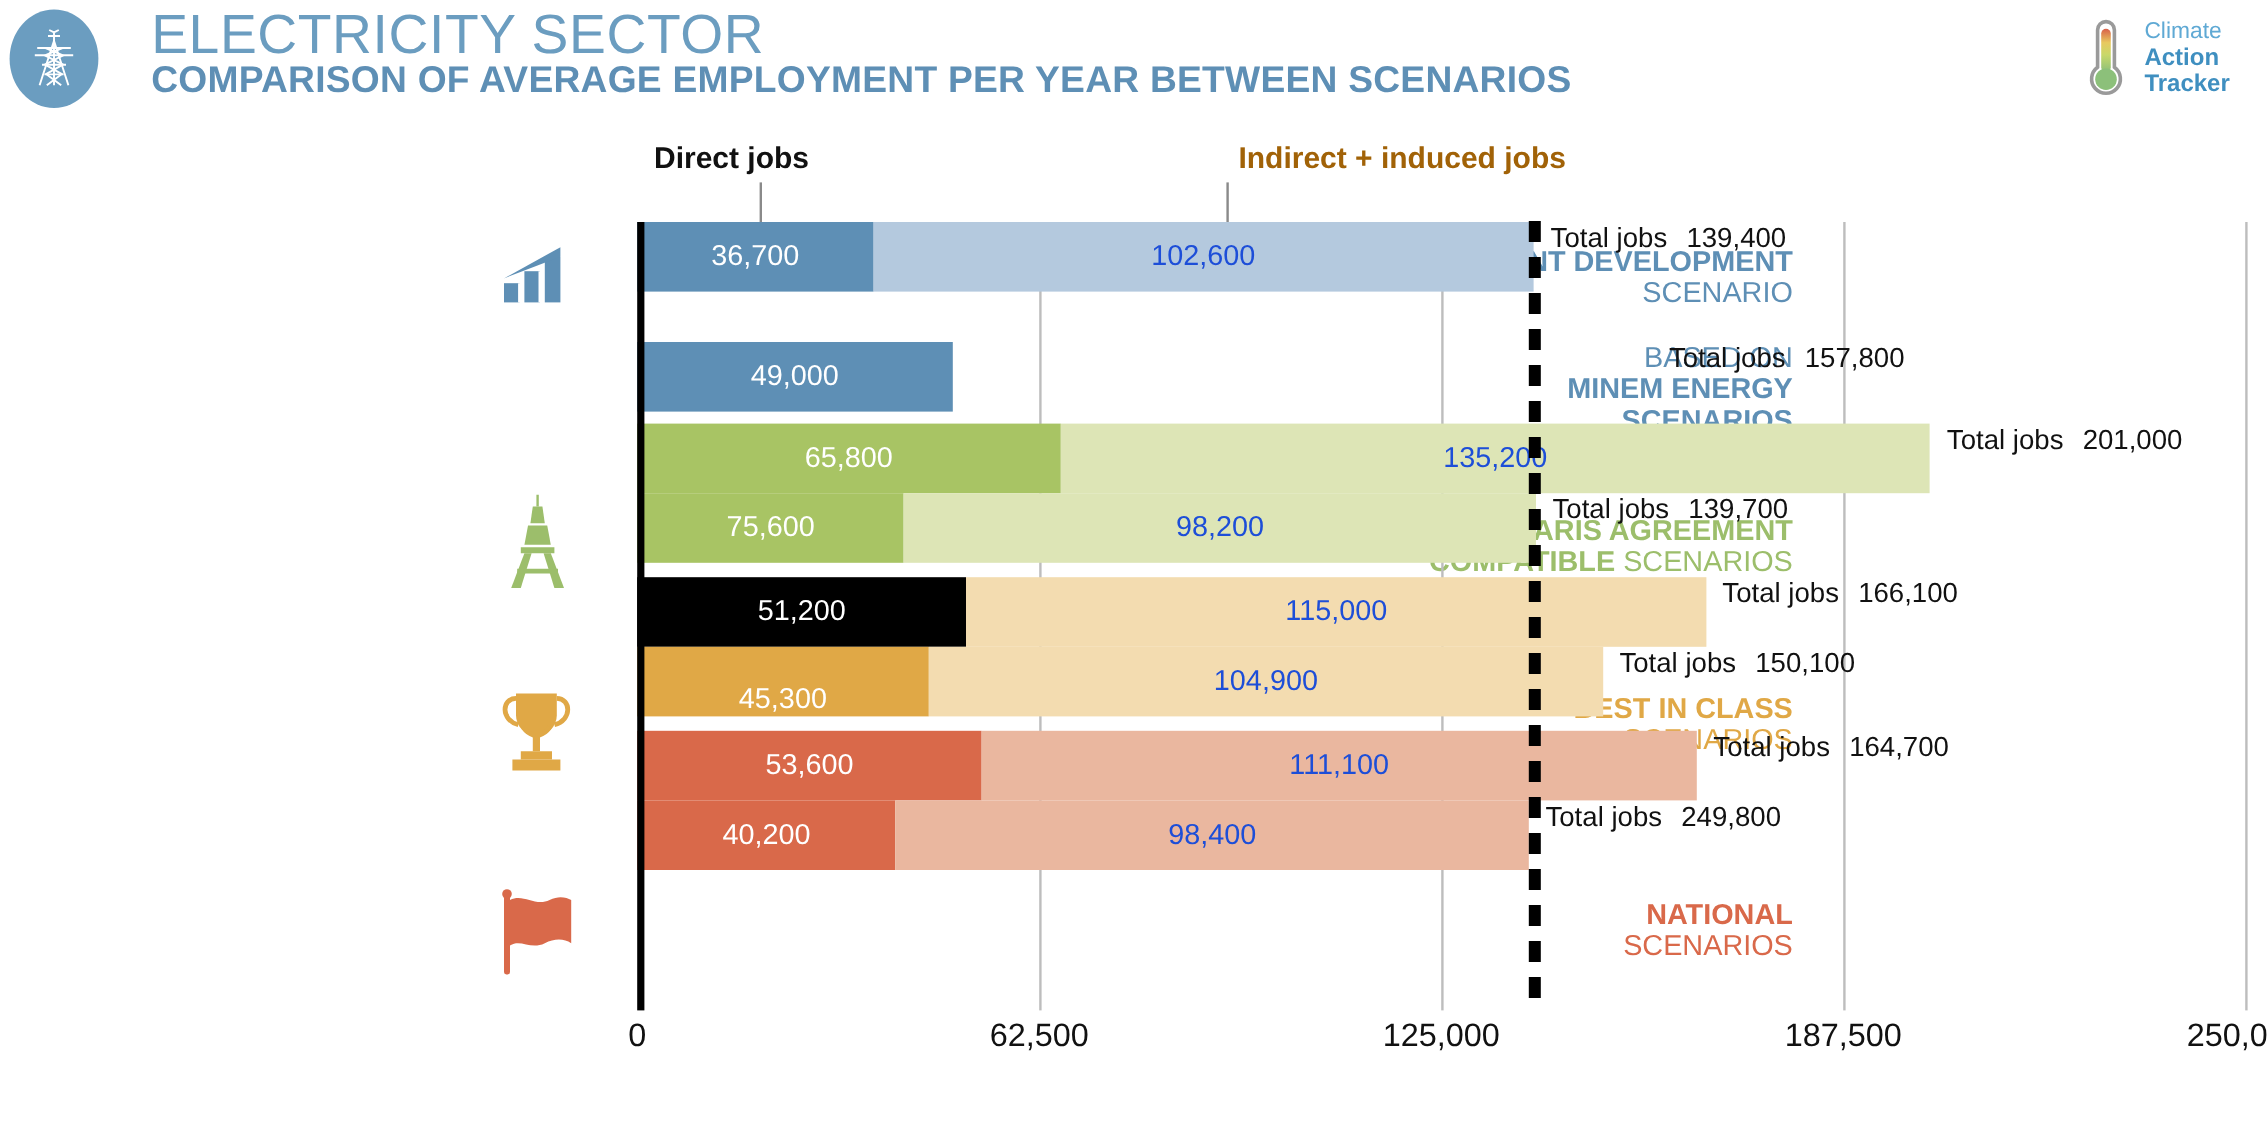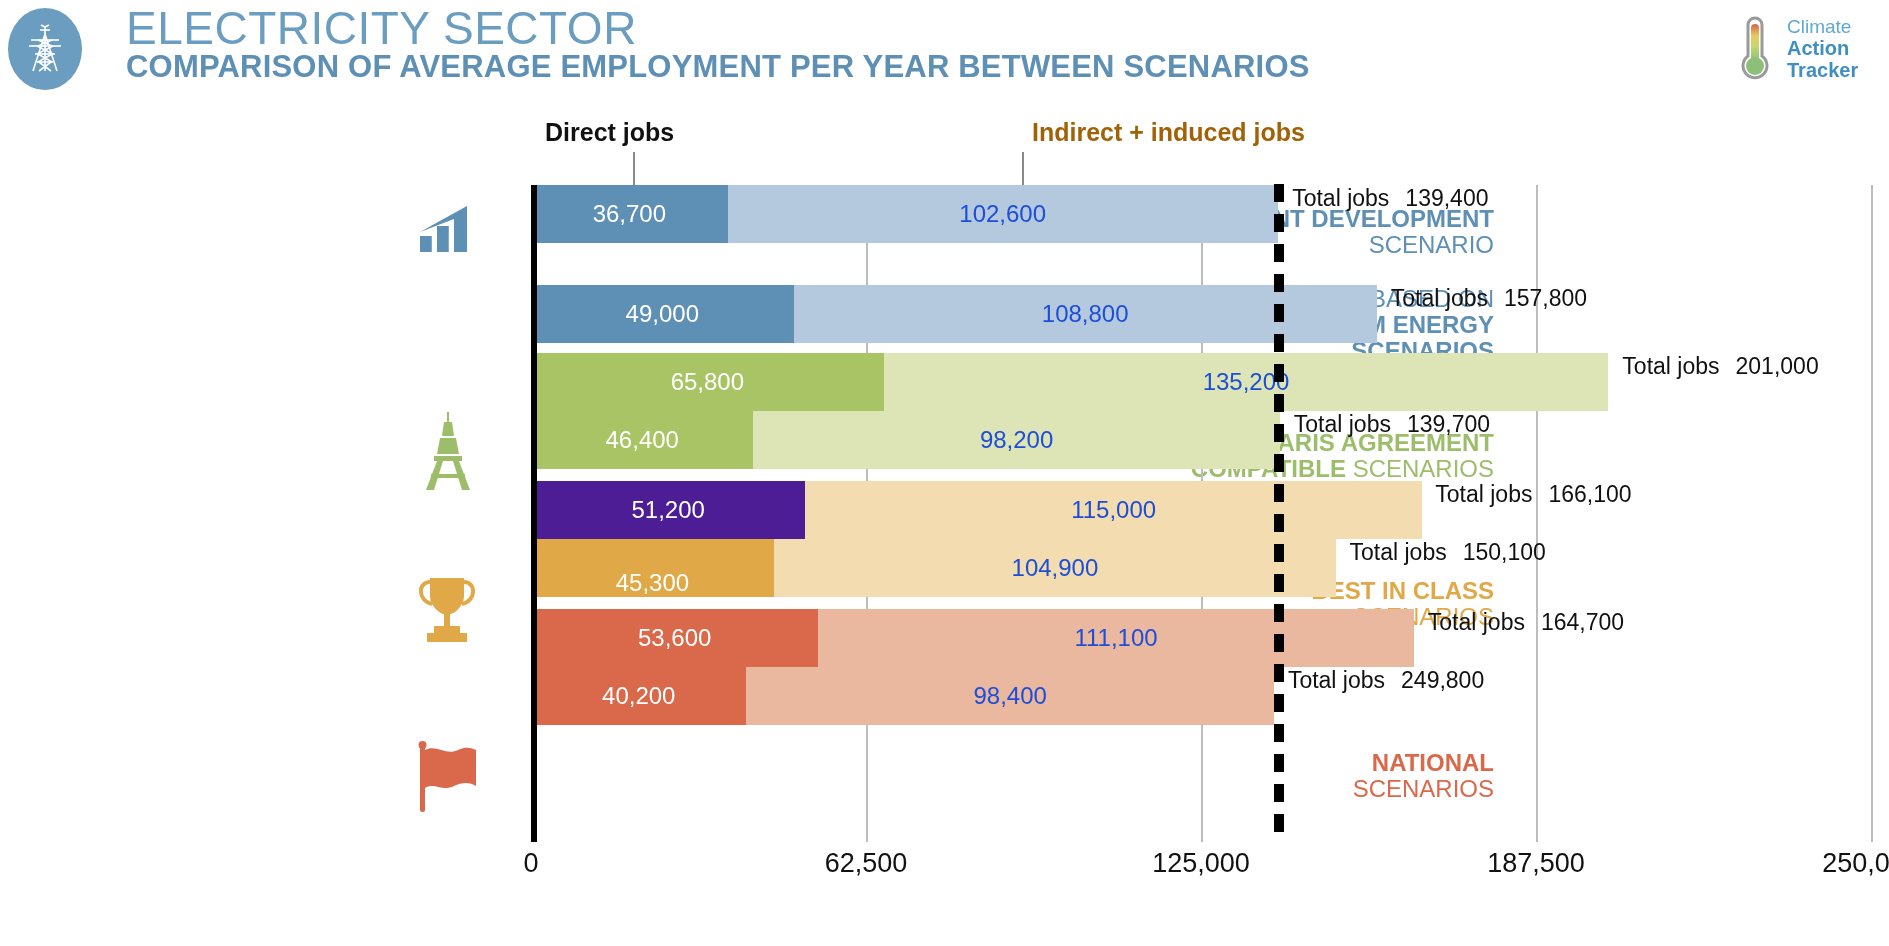--- a/index.html
+++ b/index.html
@@ -241,54 +241,51 @@
           </div>
         </div>
         <div class="total-lab" style="left: 761.184px; top: 0px;">
           <span class="tl-word">Total jobs</span>
           <span class="tl-num">139,400</span>
         </div>
         <div class="bar-row" style="top: 100px; width: 845.808px;">
           <div class="seg seg-direct" style="width: 262.64px; background: rgb(94, 143, 181);">
             <span>49,000</span>
           </div>
-          <div class="seg seg-indirect" style="left: 262.64px; width: 583.168px; background: rgb(180, 201, 222);">
-            <span>108,800</span>
-          </div>
         </div>
         <div class="total-lab" style="left: 859.808px; top: 100px;">
           <span class="tl-word">Total jobs</span>
           <span class="tl-num">157,800</span>
         </div>
         <div class="bar-row" style="top: 168px; width: 1077.36px;">
           <div class="seg seg-direct" style="width: 352.688px; background: rgb(168, 196, 100);">
             <span>65,800</span>
           </div>
           <div class="seg seg-indirect" style="left: 352.688px; width: 724.672px; background: rgb(221, 229, 182);">
             <span>135,200</span>
           </div>
         </div>
         <div class="total-lab" style="left: 1091.36px; top: 168px;">
           <span class="tl-word">Total jobs</span>
           <span class="tl-num">201,000</span>
         </div>
         <div class="bar-row" style="top: 226px; width: 748.792px;">
           <div class="seg seg-direct" style="width: 222.44px; background: rgb(168, 196, 100);">
-            <span>46,400</span>
+            <span>75,600</span>
           </div>
           <div class="seg seg-indirect" style="left: 222.44px; width: 526.352px; background: rgb(221, 229, 182);">
             <span>98,200</span>
           </div>
         </div>
         <div class="total-lab" style="left: 762.792px; top: 226px;">
           <span class="tl-word">Total jobs</span>
           <span class="tl-num">139,700</span>
         </div>
         <div class="bar-row" style="top: 296px; width: 890.296px;">
-          <div class="seg seg-direct" style="width: 274.432px; background: #4c1d95;">
+          <div class="seg seg-direct" style="width: 274.432px; background: #000000;">
             <span>51,200</span>
           </div>
           <div class="seg seg-indirect" style="left: 274.432px; width: 616.4px; background: rgb(243, 220, 176);">
             <span>115,000</span>
           </div>
         </div>
         <div class="total-lab" style="left: 904.296px; top: 296px;">
           <span class="tl-word">Total jobs</span>
           <span class="tl-num">166,100</span>
         </div>

